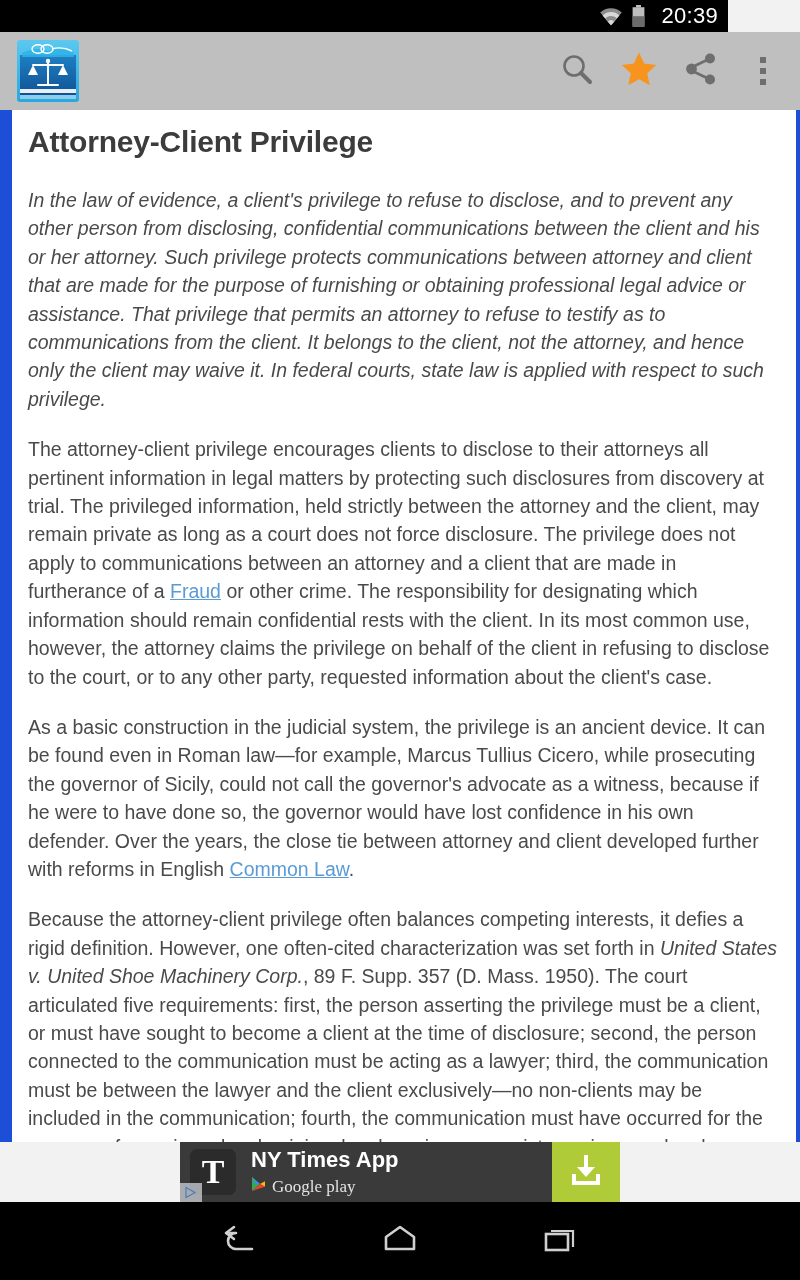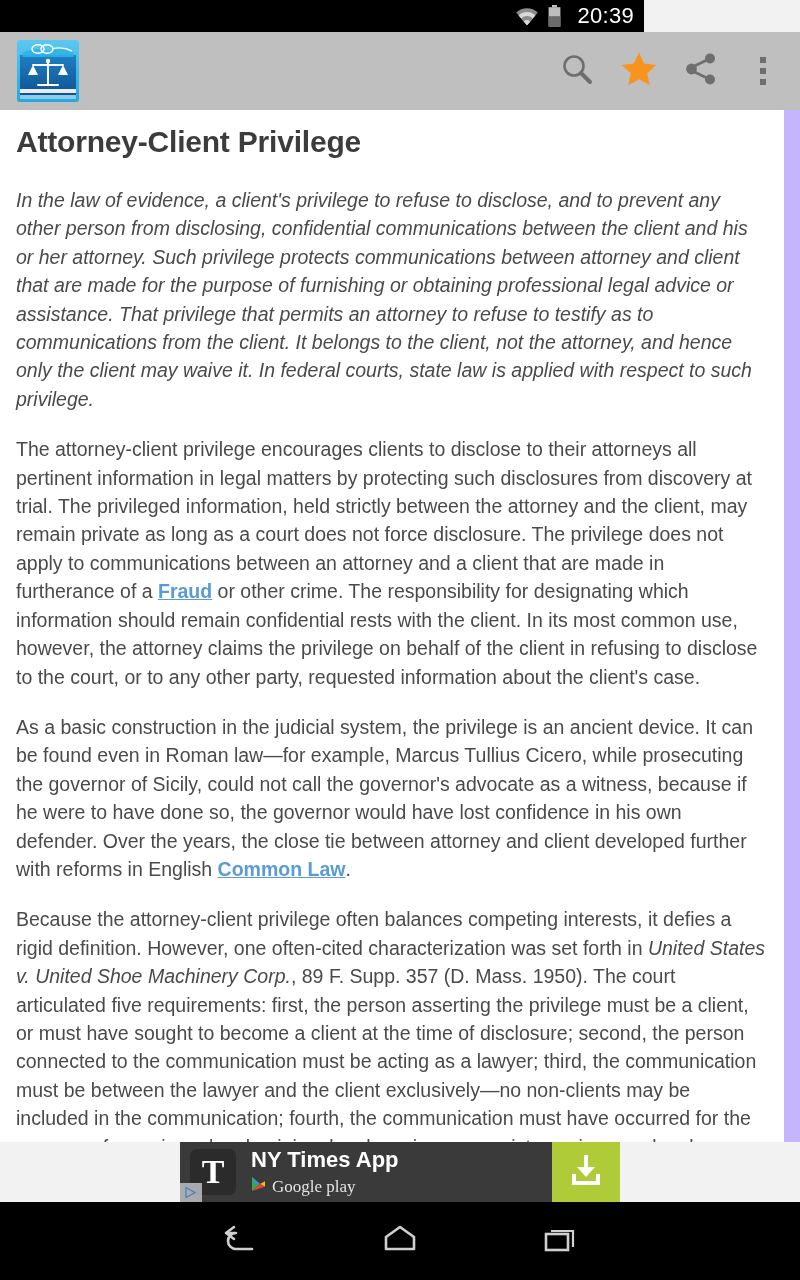--- a/index.html
+++ b/index.html
@@ -17,21 +17,21 @@
     width: 800px;
     height: 1280px;
     background: #f2f2f2;
     overflow: hidden;
   }
 
   
   #status-bar {
     position: absolute;
     top: 0; left: 0;
-    width: 644px;
+    width: 728px;
     height: 32px;
     background: #000000;
     display: flex;
     align-items: center;
     justify-content: flex-end;
     padding-right: 10px;
   }
   .status-icons { display: flex; align-items: center; gap: 8px; }
   .wifi-icon { width: 26px; height: 20px; position: relative; }
   .battery-icon { width: 13px; height: 22px; position: relative; }
@@ -73,22 +73,22 @@
   #action-bar-actions { display: flex; align-items: center; margin-right: 6px; }
   .overflow-dots { display: flex; flex-direction: column; gap: 5px; }
   .overflow-dots i { display: block; width: 6px; height: 6px; background: #6e6e6e; }
 
   
   #content-wrap {
     position: absolute;
     top: 110px; left: 0;
     width: 800px;
     height: 1032px;
-    background: #c4b5fd;
-    padding: 0 8px 0 0;
+    background: #1d4ed8;
+    padding: 0 8px 0 12px;
   }
   #content-card {
     width: 784px;
     height: 1032px;
     background: #ffffff;
     padding: 14px 16px 12px 16px;
     overflow: hidden;
   }
   #page-title {
     font-size: 30px;
@@ -99,21 +99,21 @@
     margin-bottom: 26px;
   }
   .para {
     font-size: 19.5px;
     line-height: 28.4px;
     color: #4a4a4a;
     margin-bottom: 22px;
   }
   .para.lede { font-style: italic; }
   .para em { font-style: italic; }
-  .link { color: #5b9bd5; font-weight: bold; }
+  .link { color: #5b9bd5; }
 
   
   #ad-banner {
     position: absolute;
     left: 180px;
     top: 1142px;
     width: 440px;
     height: 60px;
     background: #3a3a3a;
     display: flex;

